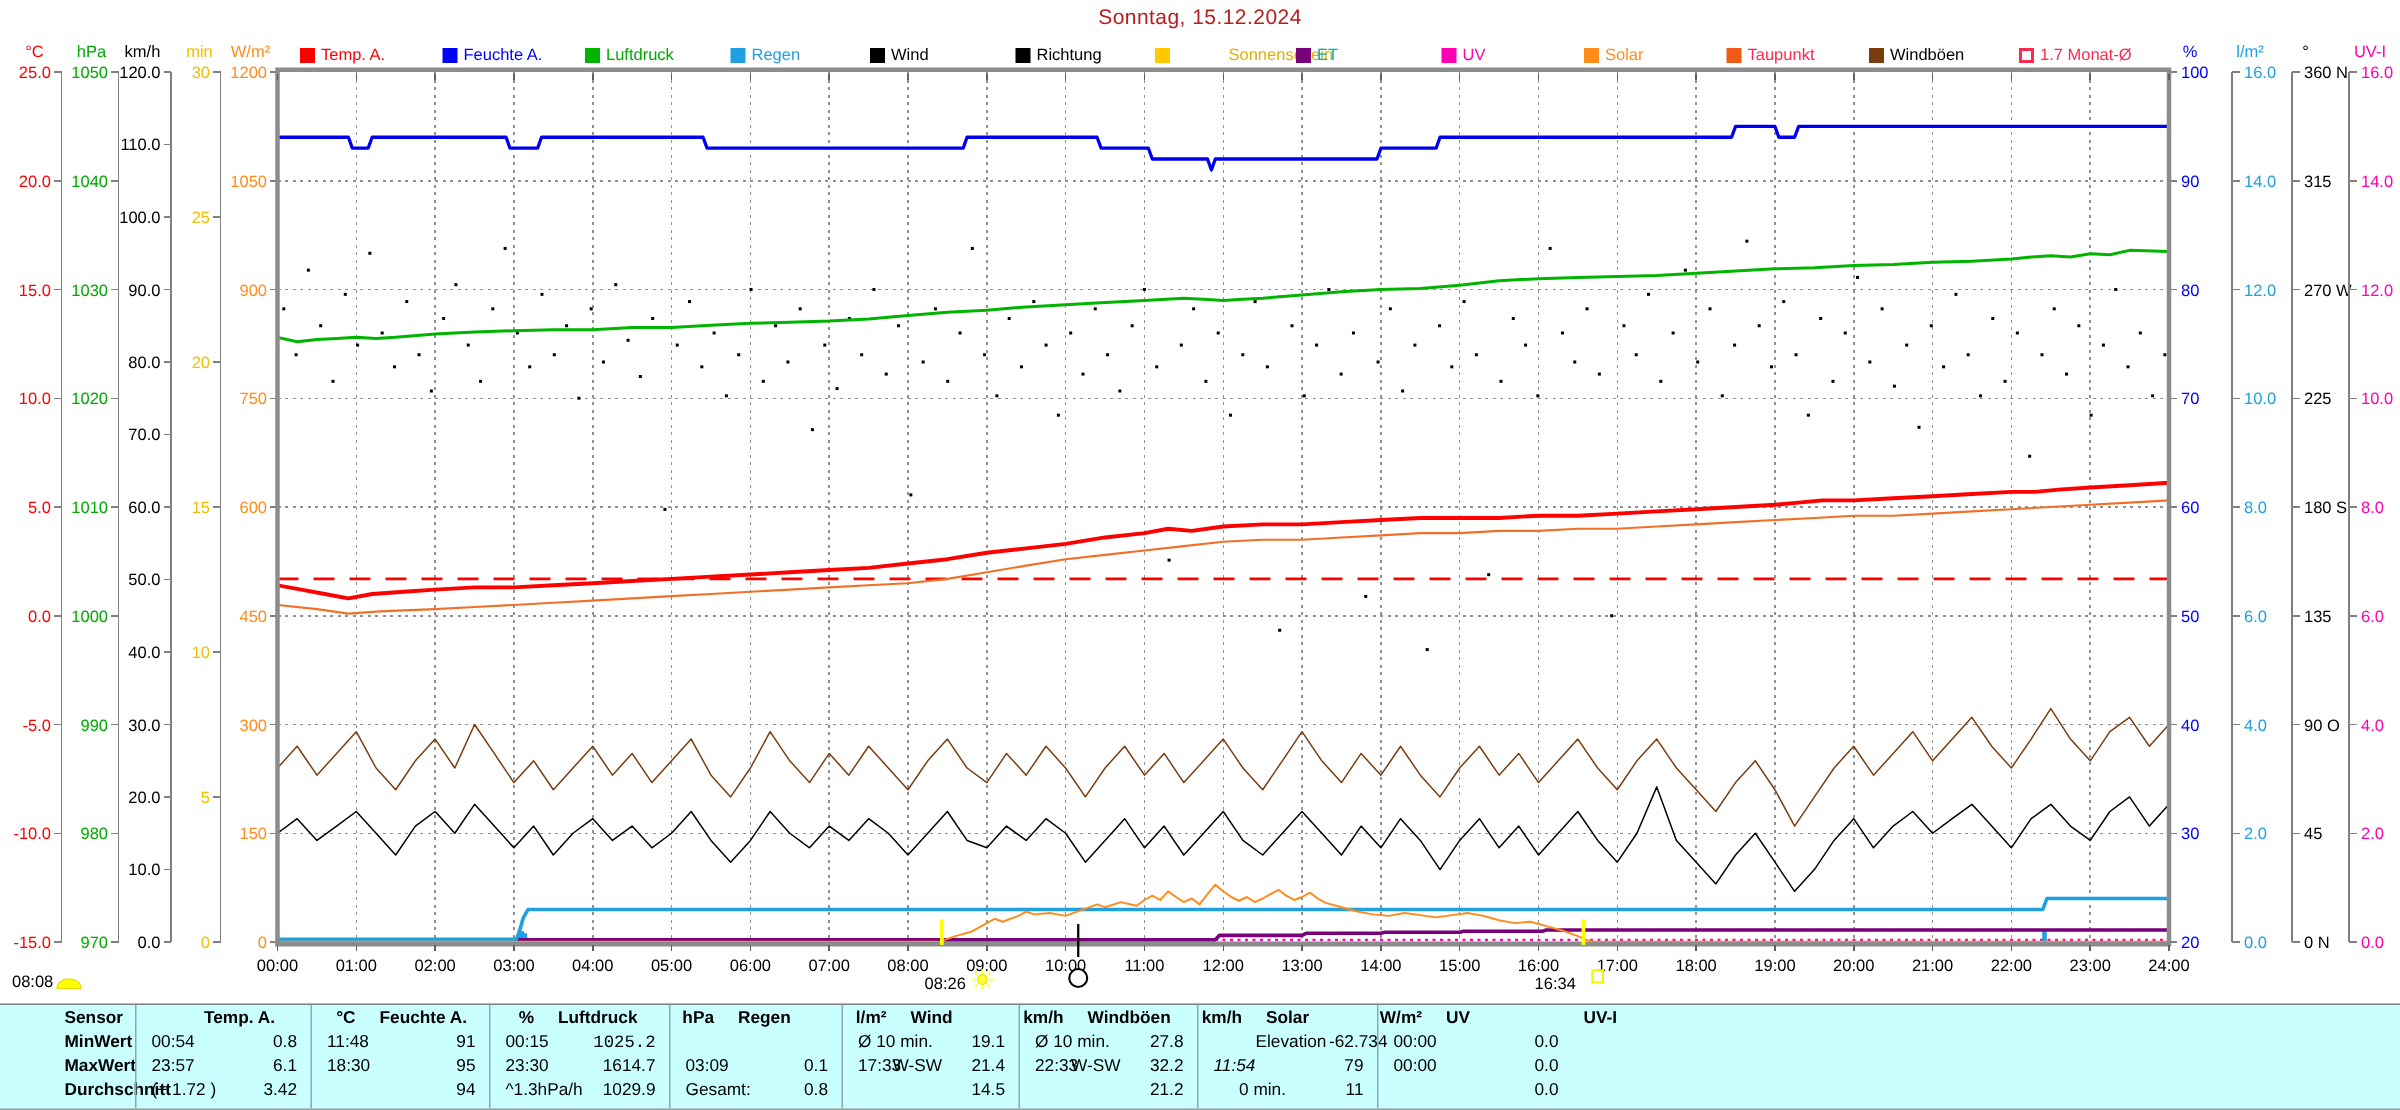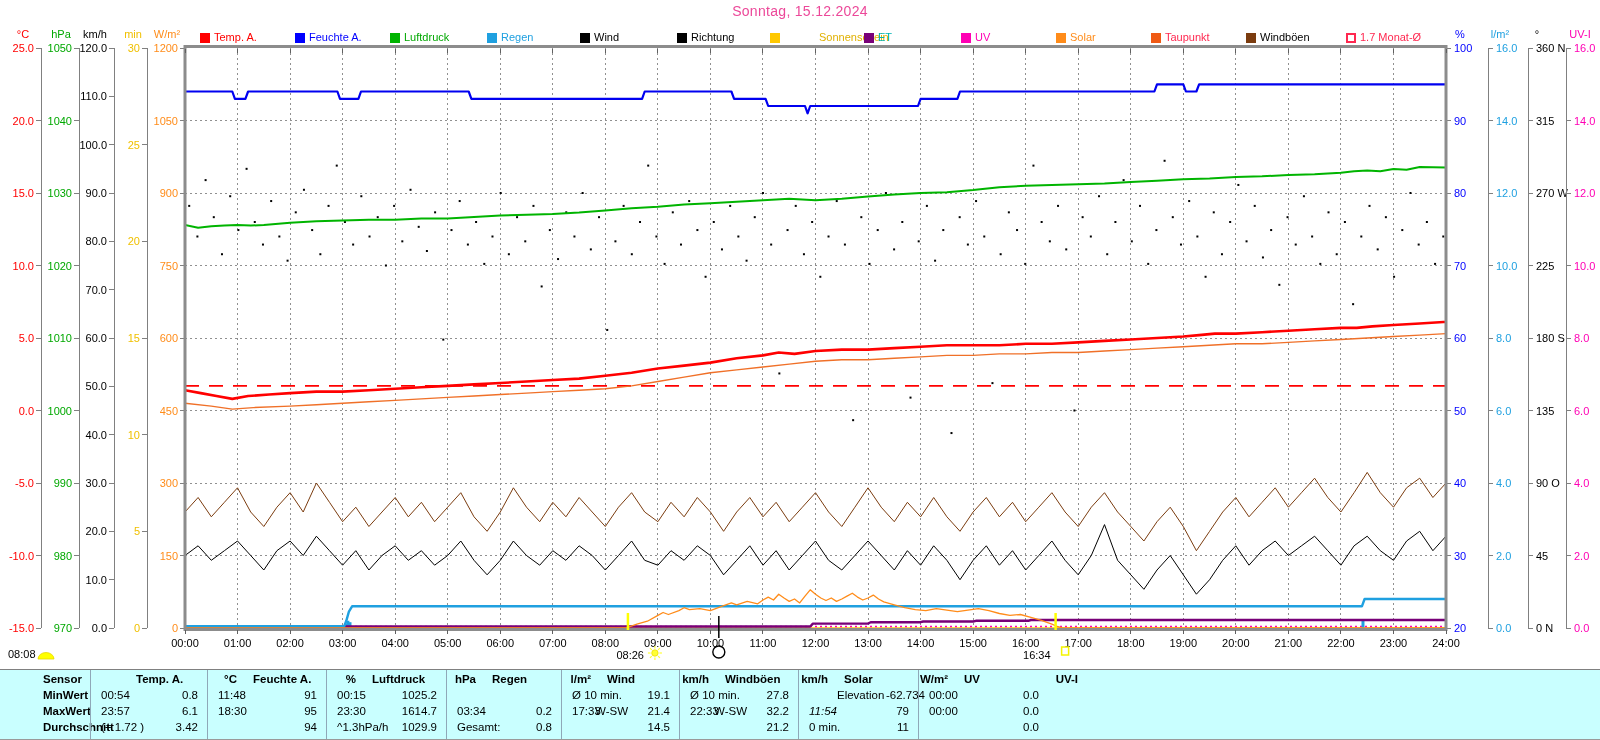--- a/index.html
+++ b/index.html
@@ -1,19 +1,19 @@
 <!DOCTYPE html>
 <html><head>
 <meta charset="utf-8">
 <style>
   html,body{margin:0;padding:0;background:#ffffff;}
   .stage{position:relative;width:1600px;height:740px;background:#ffffff;
          font-family:"Liberation Sans",sans-serif;overflow:hidden;}
   .title{position:absolute;top:3px;left:0;width:100%;text-align:center;
-         font-size:14px;color:#ec4899;letter-spacing:0.3px;}
+         font-size:14px;color:#b91c1c;letter-spacing:0.3px;}
   #legend{position:absolute;top:28px;left:0;width:100%;height:16px;}
   .leg-item{position:absolute;top:0;height:14px;white-space:nowrap;}
   .leg-sq{display:inline-block;width:10px;height:10px;vertical-align:-1px;margin-right:4px;}
   .leg-lbl{font-size:11px;vertical-align:1px;}
   #chart{position:absolute;top:0;left:0;}
   #stats{position:absolute;top:669px;left:0;width:1600px;height:71px;
          border-top:1px solid #808080;border-bottom:1px solid #9a9a9a;box-sizing:border-box;}
   .grp{position:absolute;top:0;height:100%;box-sizing:border-box;}
   .grp.sep{border-left:1px solid #8fa8b8;}
   .cell{position:absolute;font-size:11.5px;color:#000;white-space:nowrap;}
@@ -603,31 +603,31 @@
         <div class="cell " style="top: 19px; left: 10px;">11:48</div>
         <div class="cell ra" style="top: 19px; left: 0px; width: 109px;">91</div>
         <div class="cell " style="top: 35px; left: 10px;">18:30</div>
         <div class="cell ra" style="top: 35px; left: 0px; width: 109px;">95</div>
         <div class="cell ra" style="top: 51px; left: 0px; width: 109px;">94</div>
       </div>
       <div class="grp sep" style="left: 326px; width: 120px;">
         <div class="cell b" style="top: 3px; left: 6px;">Luftdruck</div>
         <div class="cell b ra" style="top: 3px; left: 0px; width: 110px;">hPa</div>
         <div class="cell " style="top: 19px; left: 10px;">00:15</div>
-        <div class="cell ra" style="top: 19px; left: 0px; width: 110px;">1025.2</div>
+        <div class="cell ra" style="top: 19px; left: 0px; width: 110px; font-family: Liberation Mono, monospace;">1025.2</div>
         <div class="cell " style="top: 35px; left: 10px;">23:30</div>
         <div class="cell ra" style="top: 35px; left: 0px; width: 110px;">1614.7</div>
         <div class="cell " style="top: 51px; left: 10px;">^1.3hPa/h</div>
         <div class="cell ra" style="top: 51px; left: 0px; width: 110px;">1029.9</div>
       </div>
       <div class="grp sep" style="left: 446px; width: 115px;">
         <div class="cell b" style="top: 3px; left: 6px;">Regen</div>
         <div class="cell b ra" style="top: 3px; left: 0px; width: 105px;">l/m²</div>
-        <div class="cell " style="top: 35px; left: 10px;">03:34</div>
-        <div class="cell ra" style="top: 35px; left: 0px; width: 105px;">0.2</div>
+        <div class="cell " style="top: 35px; left: 10px;">03:09</div>
+        <div class="cell ra" style="top: 35px; left: 0px; width: 105px;">0.1</div>
         <div class="cell " style="top: 51px; left: 10px;">Gesamt:</div>
         <div class="cell ra" style="top: 51px; left: 0px; width: 105px;">0.8</div>
       </div>
       <div class="grp sep" style="left: 561px; width: 118px;">
         <div class="cell b" style="top: 3px; left: 6px;">Wind</div>
         <div class="cell b ra" style="top: 3px; left: 0px; width: 108px;">km/h</div>
         <div class="cell " style="top: 19px; left: 10px;">Ø 10 min.</div>
         <div class="cell ra" style="top: 19px; left: 0px; width: 108px;">19.1</div>
         <div class="cell " style="top: 35px; left: 10px;">17:33</div>
         <div class="cell ra" style="top: 35px; left: 0px; width: 66px;">W-SW</div>
@@ -644,21 +644,21 @@
         <div class="cell ra" style="top: 35px; left: 0px; width: 109px;">32.2</div>
         <div class="cell ra" style="top: 51px; left: 0px; width: 109px;">21.2</div>
       </div>
       <div class="grp sep" style="left: 798px; width: 120px;">
         <div class="cell b" style="top: 3px; left: 6px;">Solar</div>
         <div class="cell b ra" style="top: 3px; left: 0px; width: 110px;">W/m²</div>
         <div class="cell " style="top: 19px; left: 10px; margin-left: 28px;">Elevation</div>
         <div class="cell ra" style="top: 19px; left: 16px; width: 110px;">-62.734</div>
         <div class="cell " style="top: 35px; left: 10px; font-style: italic;">11:54</div>
         <div class="cell ra" style="top: 35px; left: 0px; width: 110px;">79</div>
-        <div class="cell " style="top: 51px; left: 10px; text-align: right;">0 min.</div>
+        <div class="cell " style="top: 51px; left: 27px; text-align: right;">0 min.</div>
         <div class="cell ra" style="top: 51px; left: 0px; width: 110px;">11</div>
       </div>
       <div class="grp sep" style="left: 918px; width: 682px;">
         <div class="cell b" style="top: 3px; left: 6px;">UV</div>
         <div class="cell b ra" style="top: 3px; left: 0px; width: 120px;">UV-I</div>
         <div class="cell " style="top: 19px; left: 10px;">00:00</div>
         <div class="cell ra" style="top: 19px; left: 0px; width: 120px;">0.0</div>
         <div class="cell " style="top: 35px; left: 10px;">00:00</div>
         <div class="cell ra" style="top: 35px; left: 0px; width: 120px;">0.0</div>
         <div class="cell ra" style="top: 51px; left: 0px; width: 120px;">0.0</div>

